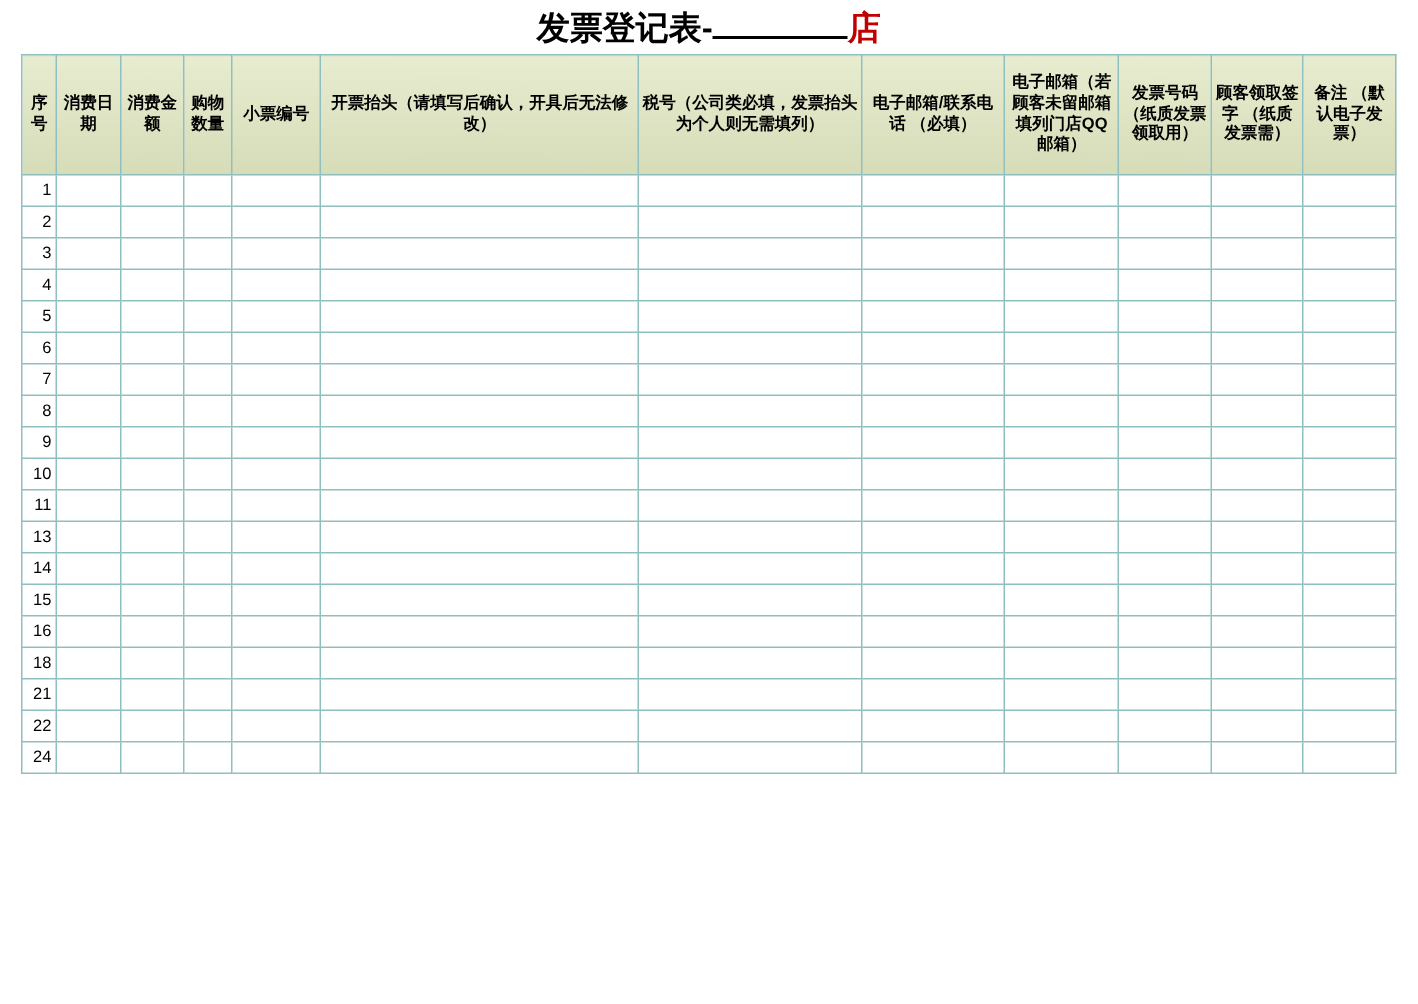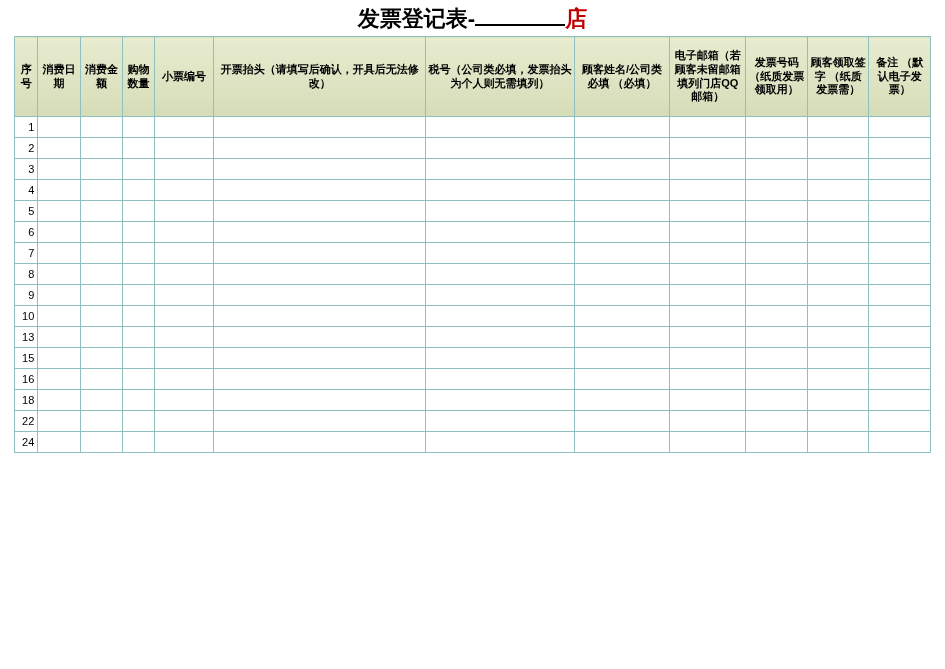--- a/index.html
+++ b/index.html
@@ -105,21 +105,21 @@
     </colgroup>
     <thead>
       <tr>
         <th>序号</th>
         <th>消费日期</th>
         <th>消费金额</th>
         <th>购物数量</th>
         <th>小票编号</th>
         <th>开票抬头（请填写后确认，开具后无法修改）</th>
         <th>税号（公司类必填，发票抬头为个人则无需填列）</th>
-        <th>顾客姓名/公司类必填
+        <th>电子邮箱/联系电话
 （必填）</th>
         <th>电子邮箱（若顾客未留邮箱填列门店QQ邮箱）</th>
         <th>发票号码（纸质发票领取用）</th>
         <th>顾客领取签字
 （纸质发票需）</th>
         <th>备注
 （默认电子发票）</th>
       </tr>
     </thead>
     <tbody id="tbody">
@@ -257,34 +257,62 @@
           <td></td>
           <td></td>
           <td></td>
           <td></td>
           <td></td>
           <td></td>
           <td></td>
           <td></td>
         </tr>
         <tr>
+          <td class="rownum">11</td>
+          <td></td>
+          <td></td>
+          <td></td>
+          <td></td>
+          <td></td>
+          <td></td>
+          <td></td>
+          <td></td>
+          <td></td>
+          <td></td>
+          <td></td>
+        </tr>
+        <tr>
           <td class="rownum">13</td>
           <td></td>
           <td></td>
           <td></td>
           <td></td>
           <td></td>
           <td></td>
           <td></td>
           <td></td>
           <td></td>
           <td></td>
           <td></td>
         </tr>
         <tr>
+          <td class="rownum">14</td>
+          <td></td>
+          <td></td>
+          <td></td>
+          <td></td>
+          <td></td>
+          <td></td>
+          <td></td>
+          <td></td>
+          <td></td>
+          <td></td>
+          <td></td>
+        </tr>
+        <tr>
           <td class="rownum">15</td>
           <td></td>
           <td></td>
           <td></td>
           <td></td>
           <td></td>
           <td></td>
           <td></td>
           <td></td>
           <td></td>
@@ -300,20 +328,34 @@
           <td></td>
           <td></td>
           <td></td>
           <td></td>
           <td></td>
           <td></td>
           <td></td>
         </tr>
         <tr>
           <td class="rownum">18</td>
+          <td></td>
+          <td></td>
+          <td></td>
+          <td></td>
+          <td></td>
+          <td></td>
+          <td></td>
+          <td></td>
+          <td></td>
+          <td></td>
+          <td></td>
+        </tr>
+        <tr>
+          <td class="rownum">21</td>
           <td></td>
           <td></td>
           <td></td>
           <td></td>
           <td></td>
           <td></td>
           <td></td>
           <td></td>
           <td></td>
           <td></td>

